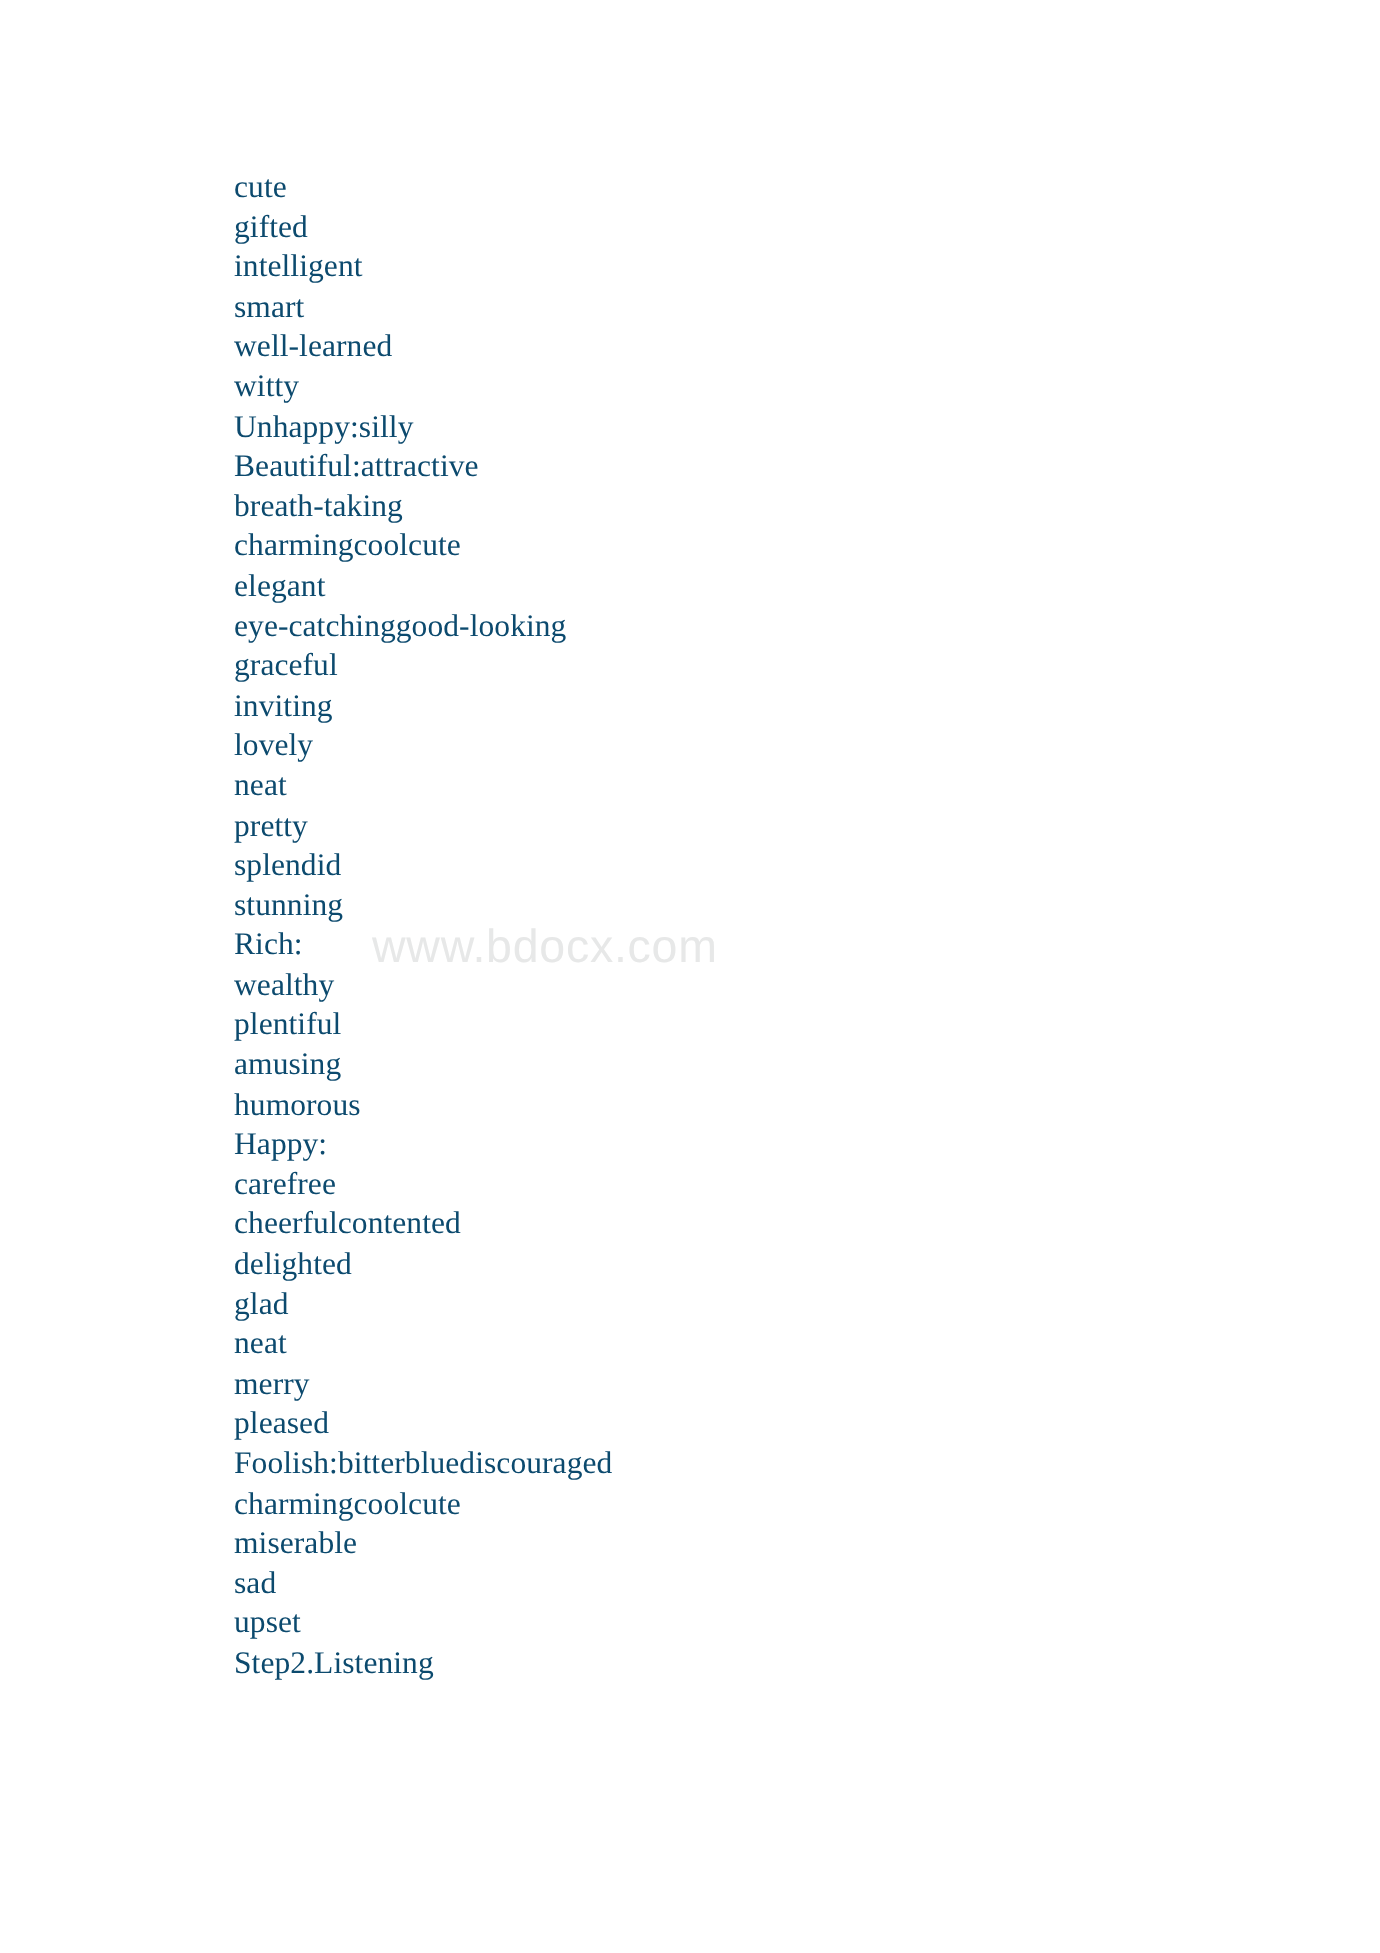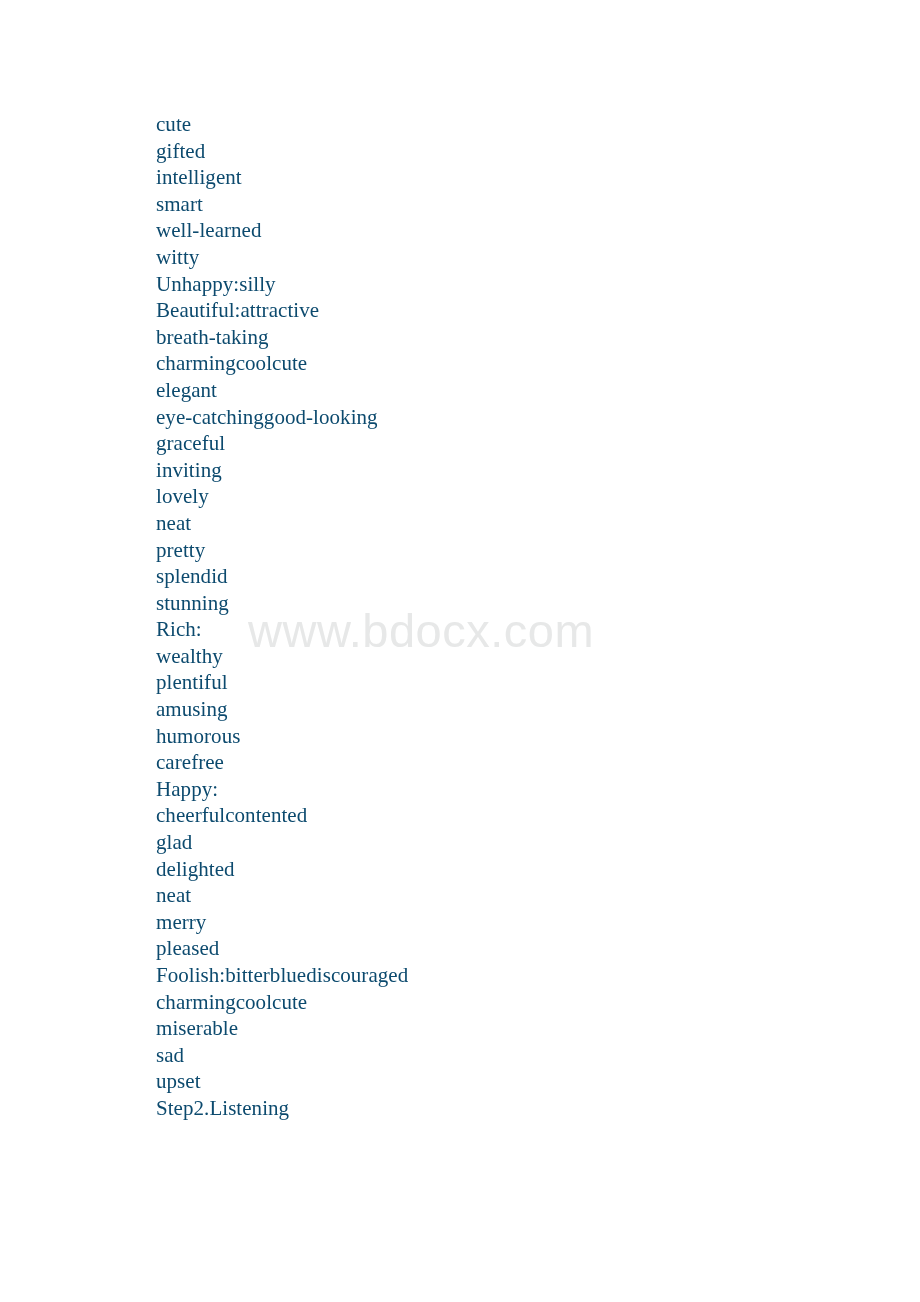--- a/index.html
+++ b/index.html
@@ -24,21 +24,21 @@
 
   
   #watermark {
     position: absolute;
     left: 248px;
     top: 602px;
     width: 420px;
     height: 58px;
     line-height: 58px;
     font-family: "Liberation Sans", "DejaVu Sans", sans-serif;
-    font-size: 47px;
+    font-size: 31px;
     font-weight: 400;
     letter-spacing: 0.5px;
     color: #e7e8e8;
     white-space: nowrap;
     user-select: none;
     z-index: 1;
   }
 
   #text-body {
     position: absolute;
@@ -81,25 +81,25 @@
       <div class="doc-line">lovely</div>
       <div class="doc-line">neat</div>
       <div class="doc-line">pretty</div>
       <div class="doc-line">splendid</div>
       <div class="doc-line">stunning</div>
       <div class="doc-line">Rich:</div>
       <div class="doc-line">wealthy</div>
       <div class="doc-line">plentiful</div>
       <div class="doc-line">amusing</div>
       <div class="doc-line">humorous</div>
+      <div class="doc-line">Happy:</div>
       <div class="doc-line">carefree</div>
-      <div class="doc-line">Happy:</div>
       <div class="doc-line">cheerfulcontented</div>
+      <div class="doc-line">delighted</div>
       <div class="doc-line">glad</div>
-      <div class="doc-line">delighted</div>
       <div class="doc-line">neat</div>
       <div class="doc-line">merry</div>
       <div class="doc-line">pleased</div>
       <div class="doc-line">Foolish:bitterbluediscouraged</div>
       <div class="doc-line">charmingcoolcute</div>
       <div class="doc-line">miserable</div>
       <div class="doc-line">sad</div>
       <div class="doc-line">upset</div>
       <div class="doc-line">Step2.Listening</div>
     </div>

